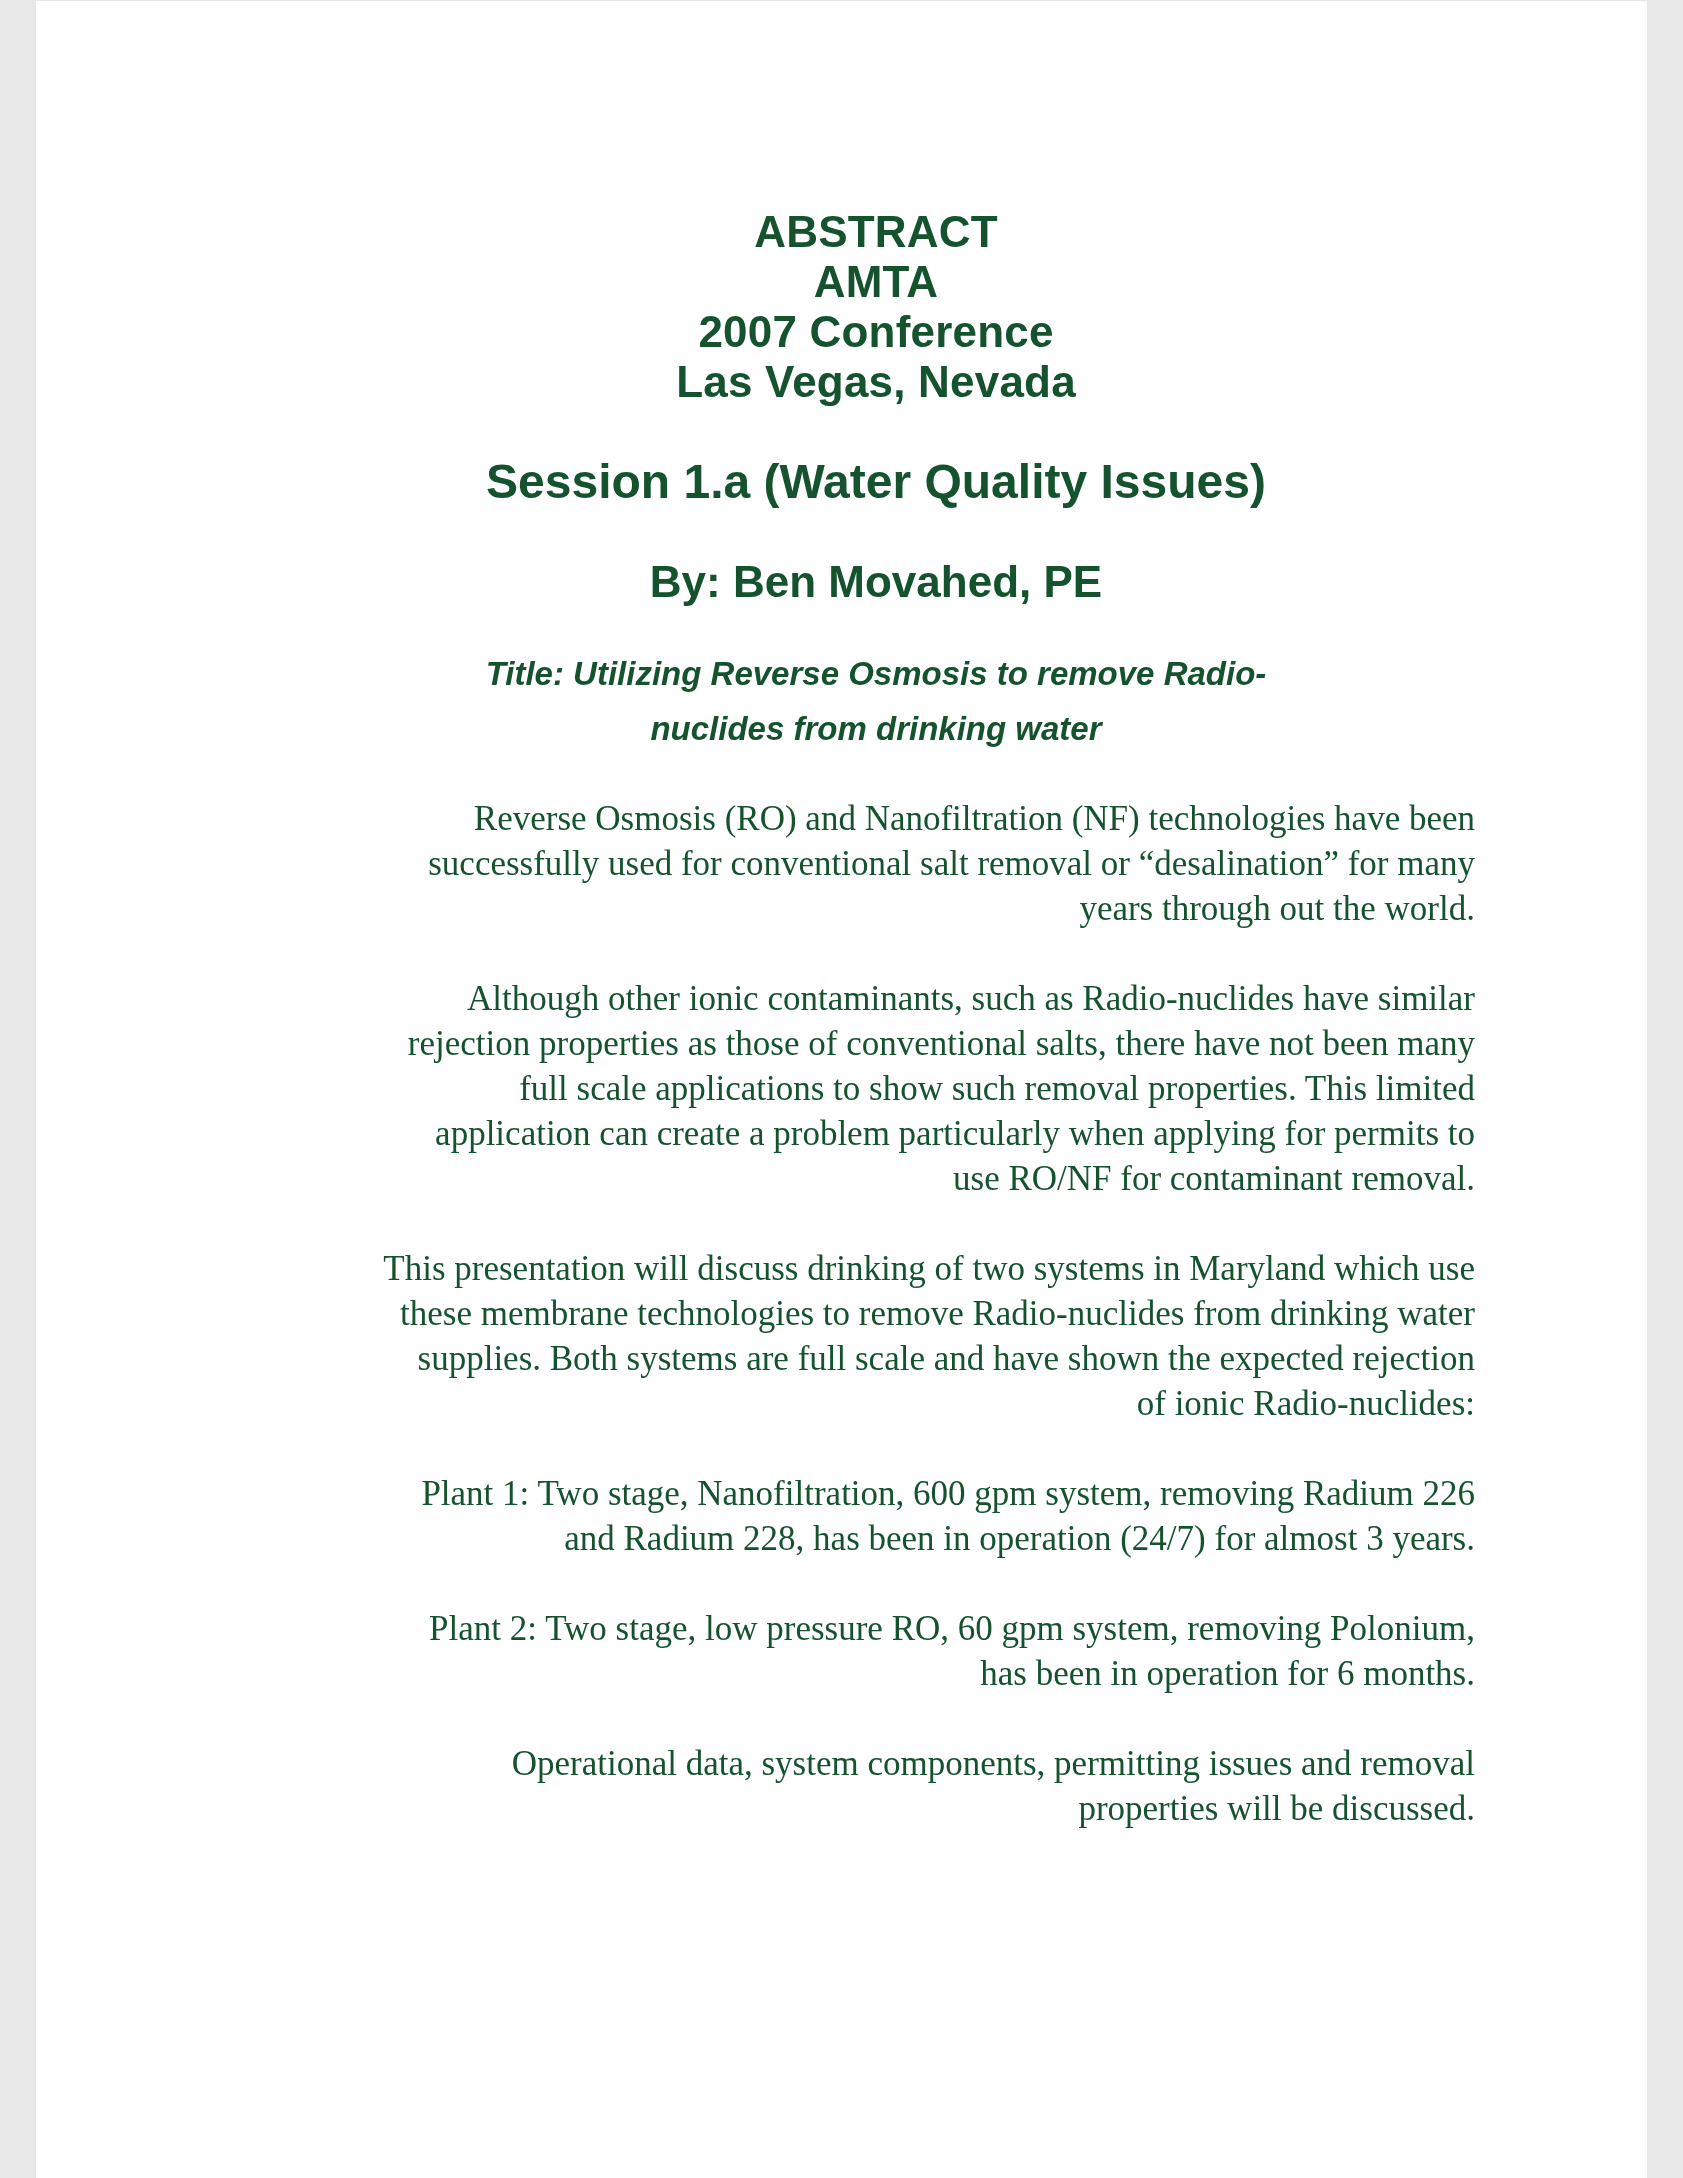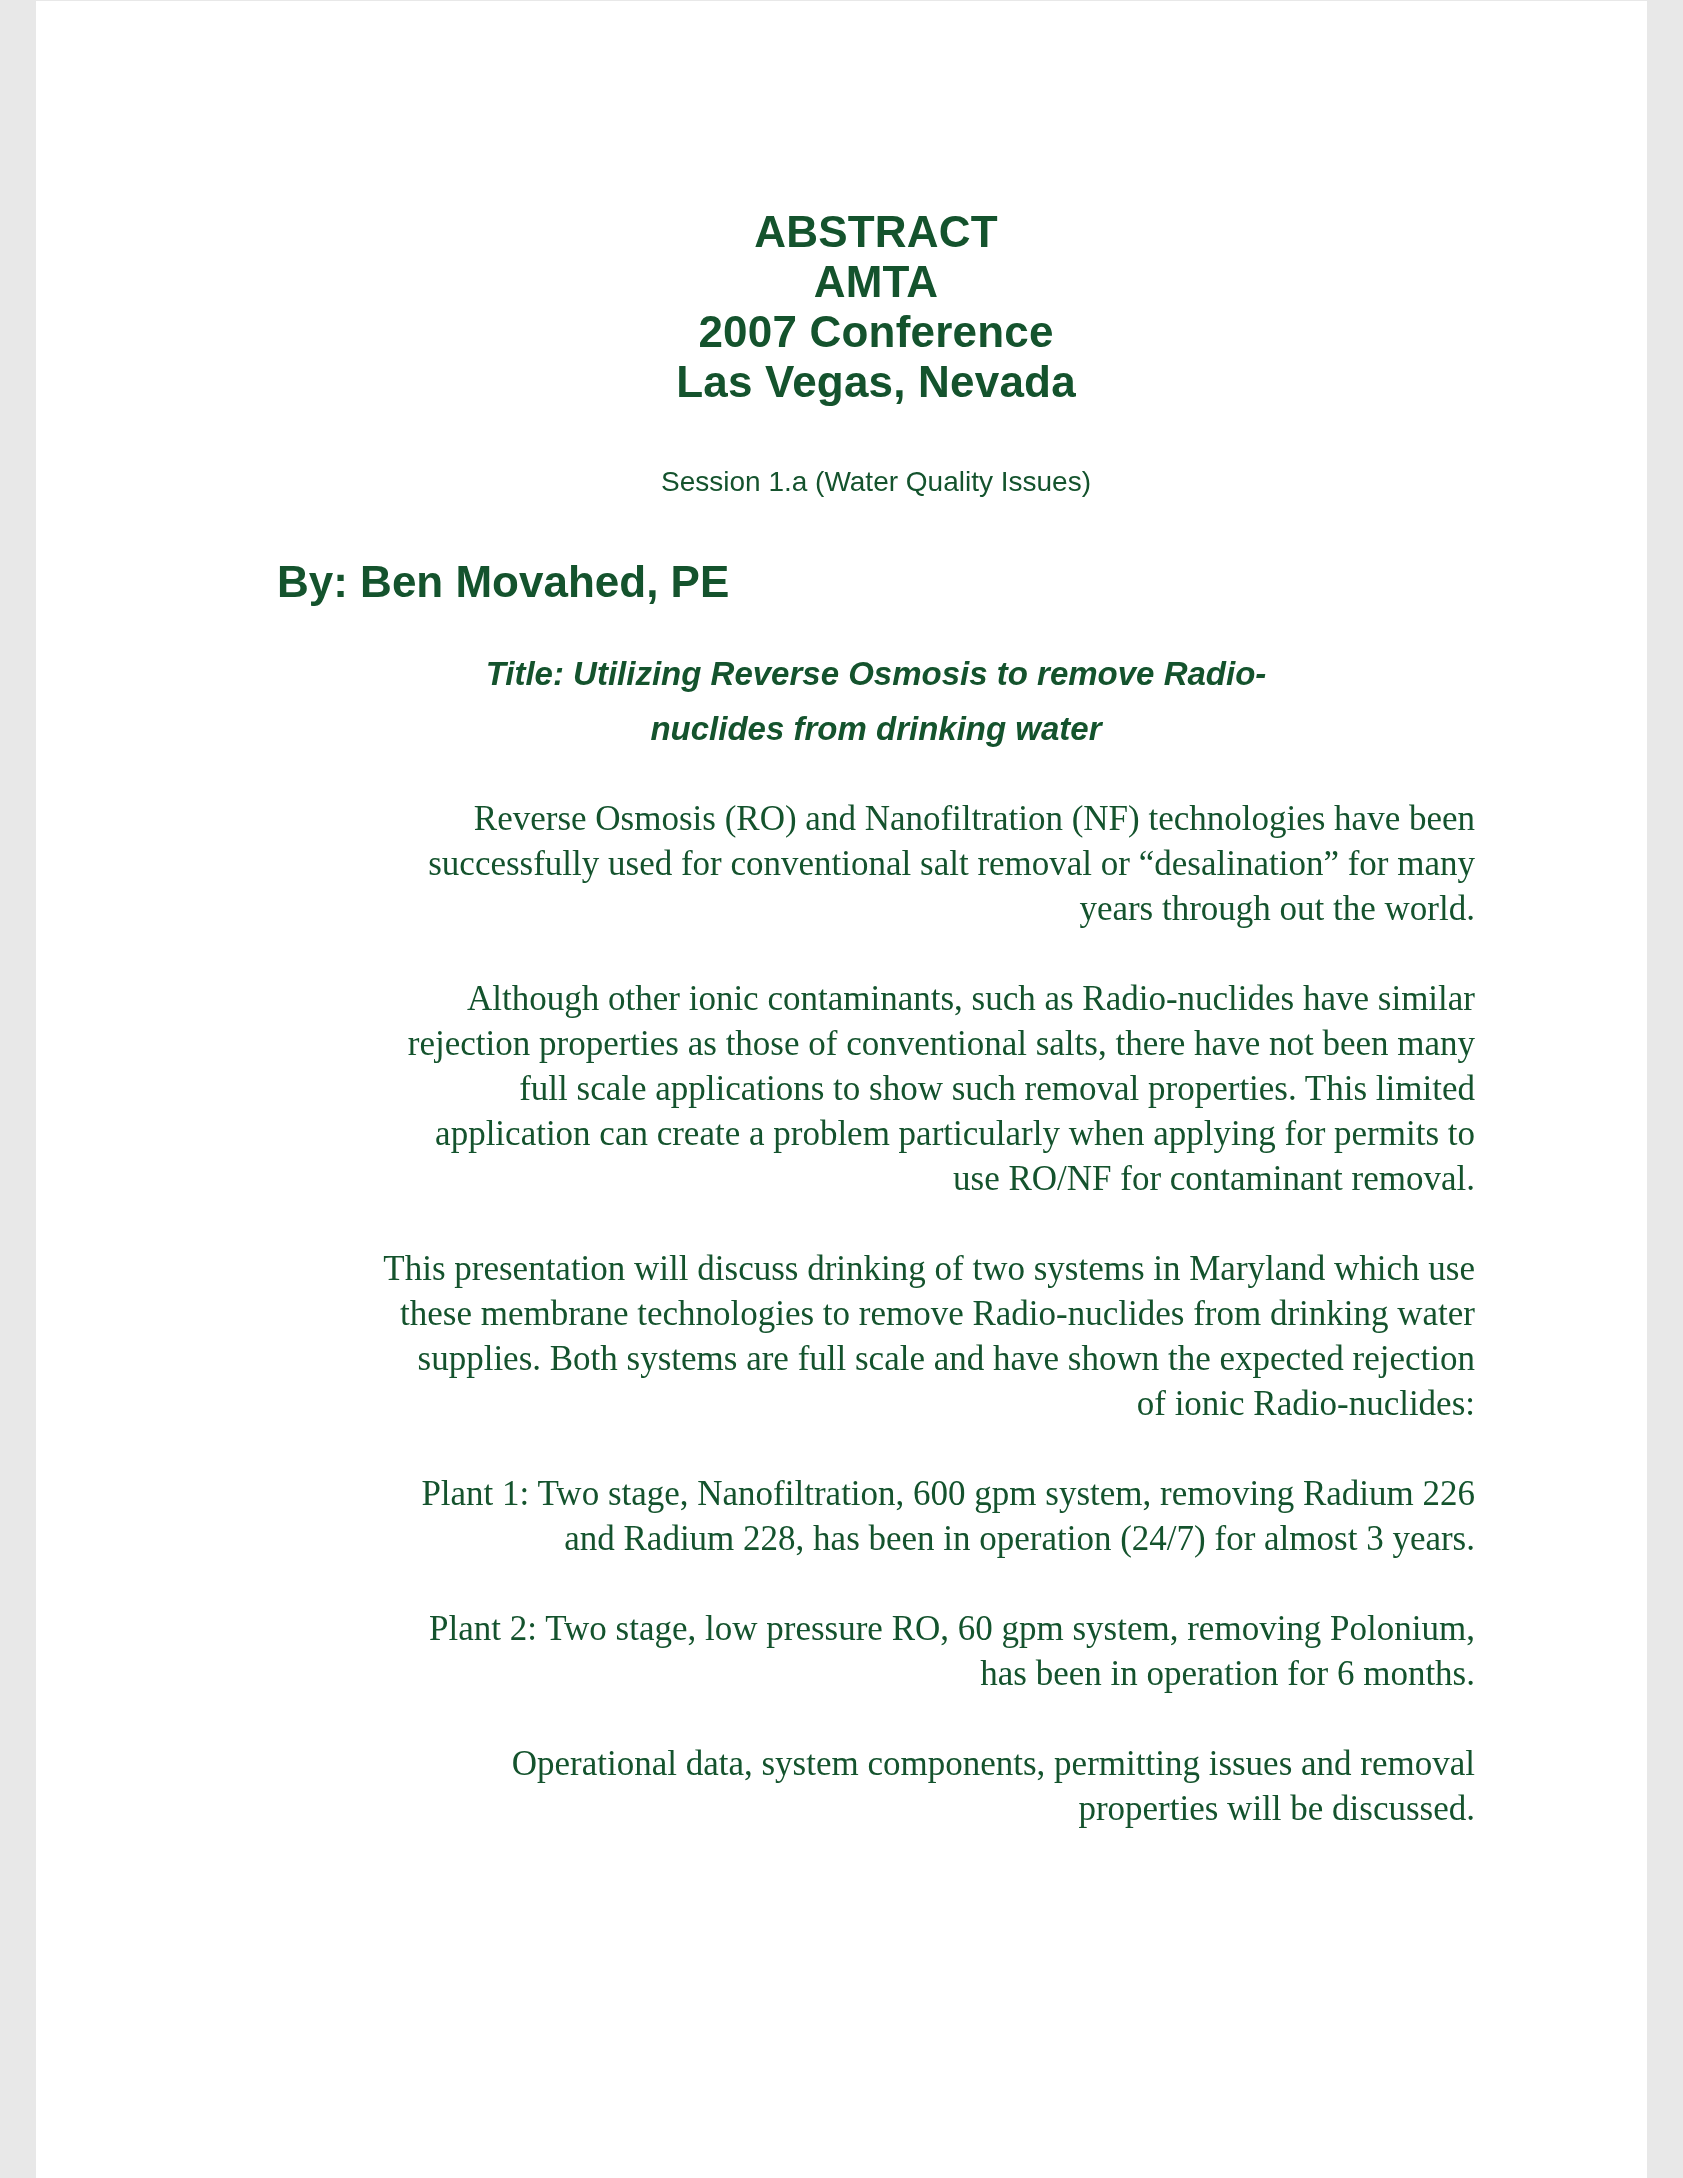--- a/index.html
+++ b/index.html
@@ -28,32 +28,33 @@
     font-weight: bold;
     font-size: 44px;
     line-height: 50px;
     text-align: center;
     letter-spacing: 0.2px;
   }
   .header-line { white-space: nowrap; }
   .session-line {
     margin-top: 50px;
     font-family: "Liberation Sans", sans-serif;
-    font-weight: normal;
-    font-size: 28px;
+    font-weight: bold;
+    font-size: 48px;
     line-height: 50px;
     text-align: center;
     white-space: nowrap;
   }
   .byline {
     margin-top: 50px;
     font-family: "Liberation Sans", sans-serif;
     font-weight: bold;
     font-size: 44px;
     line-height: 50px;
+    text-align: center;
     white-space: nowrap;
   }
   .title-block {
     margin-top: 39px;
     font-family: "Liberation Sans", sans-serif;
     font-weight: bold;
     font-style: italic;
     font-size: 33px;
     line-height: 55px;
     text-align: center;

